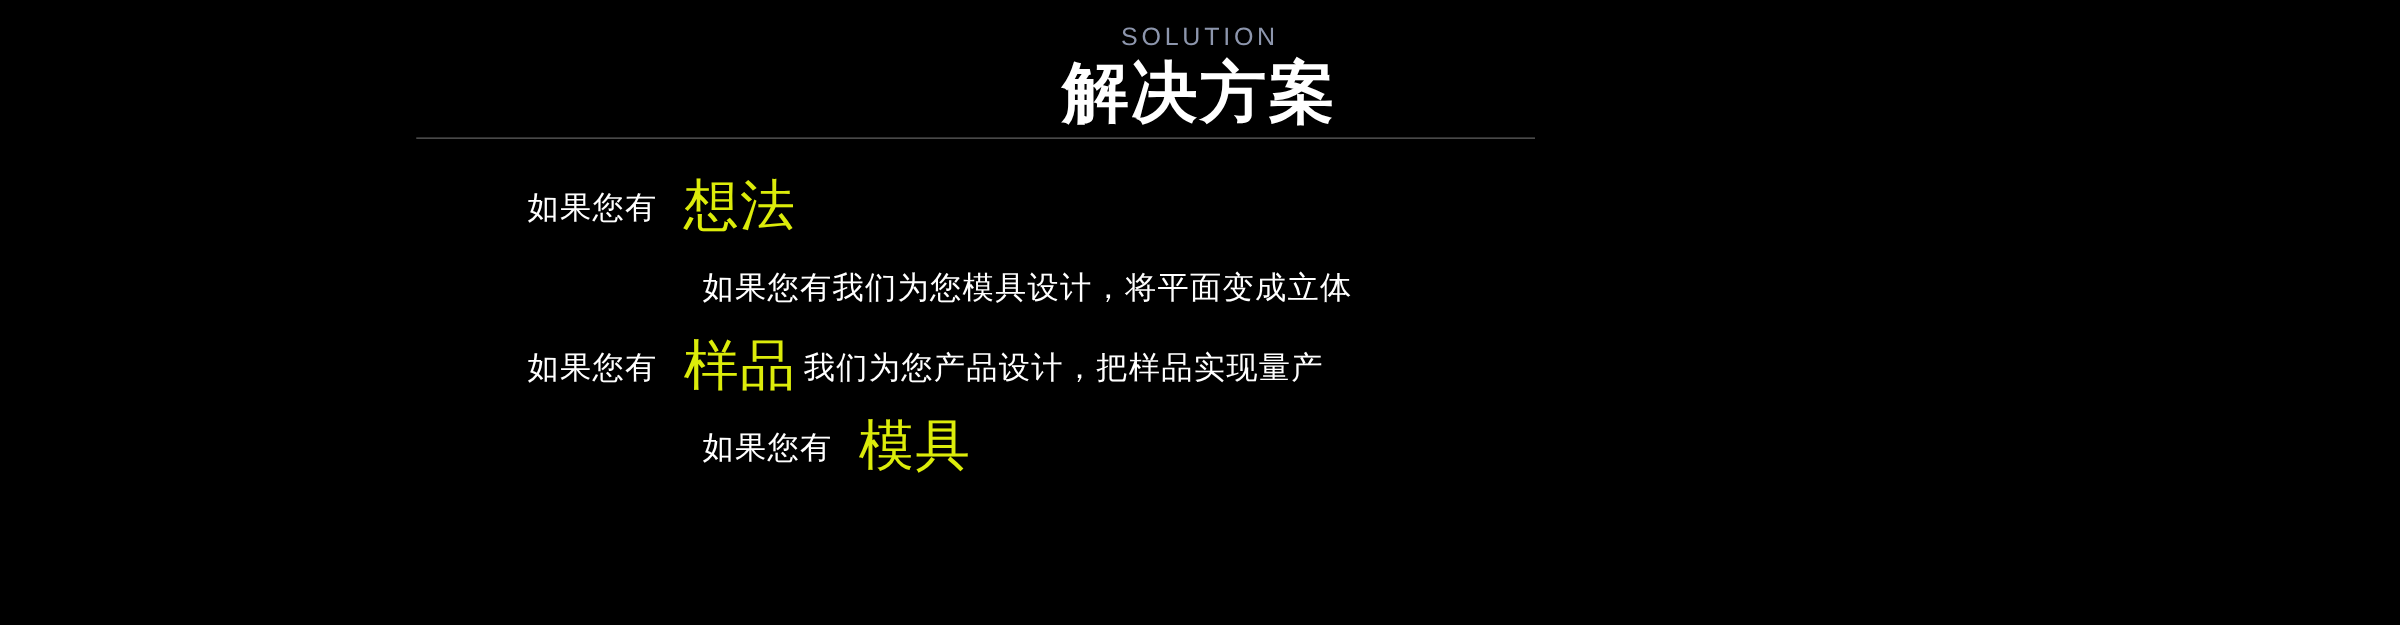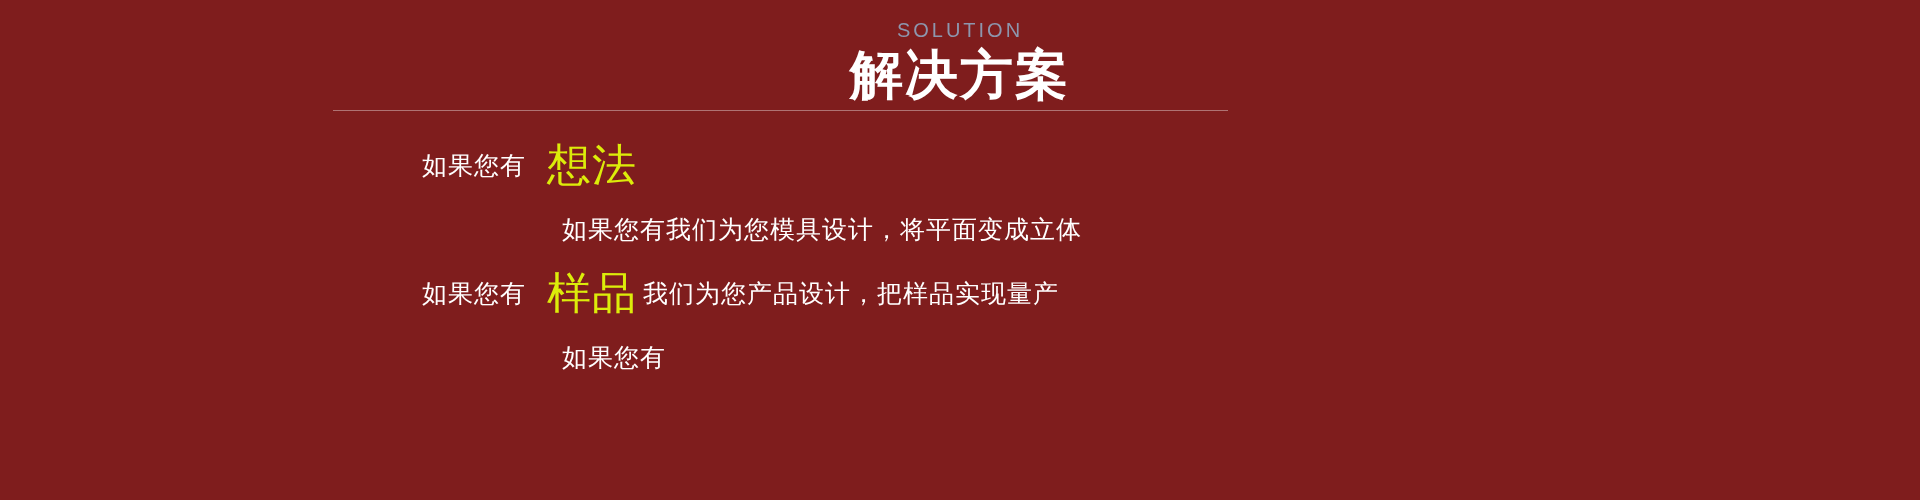--- a/index.html
+++ b/index.html
@@ -10,21 +10,21 @@
     width: 1920px;
     height: 500px;
     overflow: hidden;
     font-family: "Liberation Sans", "DejaVu Sans", sans-serif;
     background: #21438c;
   }
   .banner {
     position: relative;
     width: 1920px;
     height: 500px;
-    background: #7f1d1d;
+    background: #000000;
     box-sizing: border-box;
   }
 
   
   .header {
     width: 100%;
     text-align: center;
     padding-top: 16px;
   }
   .eyebrow {
@@ -111,16 +111,17 @@
     </div>
 
     <div class="row indent-a">
       <span class="txt">如果您有</span>
       <span class="kw">样品</span>
       <span class="txt">我们为您产品设计，把样品实现量产</span>
     </div>
 
     <div class="row indent-b">
       <span class="txt">如果您有</span>
+      <span class="kw">模具</span>
     </div>
 
   </div>
 </div>
 
 </body></html>

